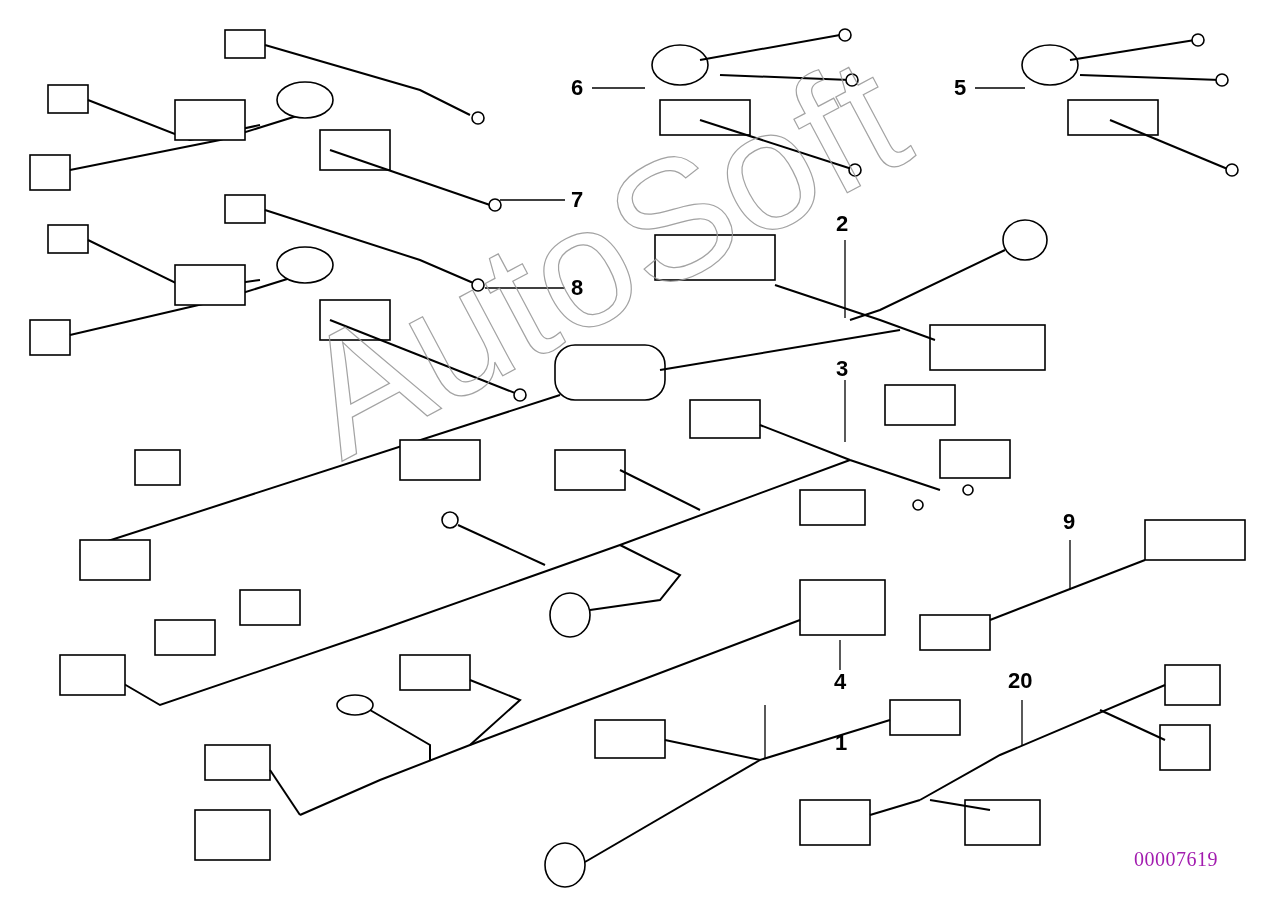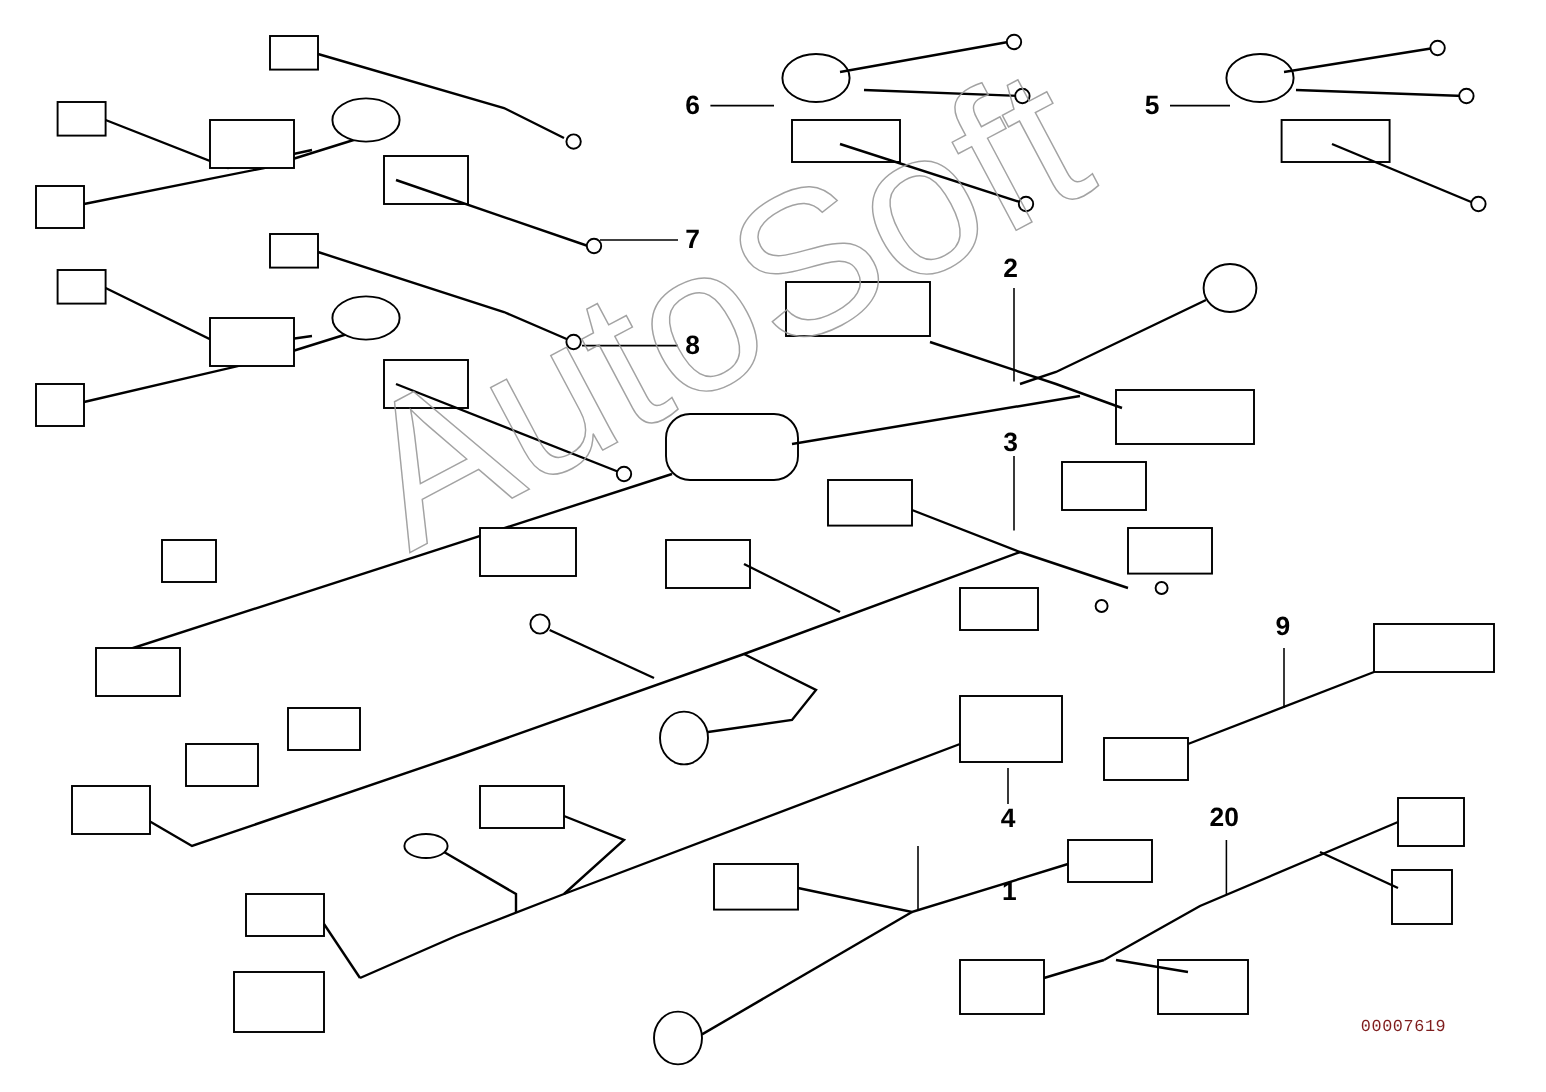--- a/index.html
+++ b/index.html
@@ -1,19 +1,19 @@
 <!DOCTYPE html>
 <html><head>
 <meta charset="utf-8">
 <style>
   html,body{margin:0;padding:0;background:#fff;}
   body{width:1288px;height:910px;position:relative;overflow:hidden;font-family:"Liberation Sans",sans-serif;}
   svg{position:absolute;left:0;top:0;}
   .callout{position:absolute;font-family:"Liberation Sans",sans-serif;font-weight:bold;font-size:22px;color:#000;line-height:1;}
-  .docid{position:absolute;left:1134px;top:848px;font-size:14px;color:#7f1d1d;font-family:Liberation Mono, monospace;letter-spacing:0.5px;}
+  .docid{position:absolute;left:1134px;top:848px;font-size:20px;color:#a21caf;font-family:Liberation Serif, serif;letter-spacing:0.5px;}
   .watermark{position:absolute;left:360px;top:300px;font-size:170px;font-family:"Liberation Sans",sans-serif;color:transparent;-webkit-text-stroke:1.2px #999;transform:rotate(-28deg);transform-origin:left bottom;opacity:0.9;}
   .wire{fill:none;stroke:#000;stroke-width:2;}
   .wire2{fill:none;stroke:#000;stroke-width:1.3;}
   .part{fill:#fff;stroke:#000;stroke-width:1.6;}
 </style>
 </head>
 <body>
 
 <svg width="1288" height="910" viewBox="0 0 1288 910">
 

